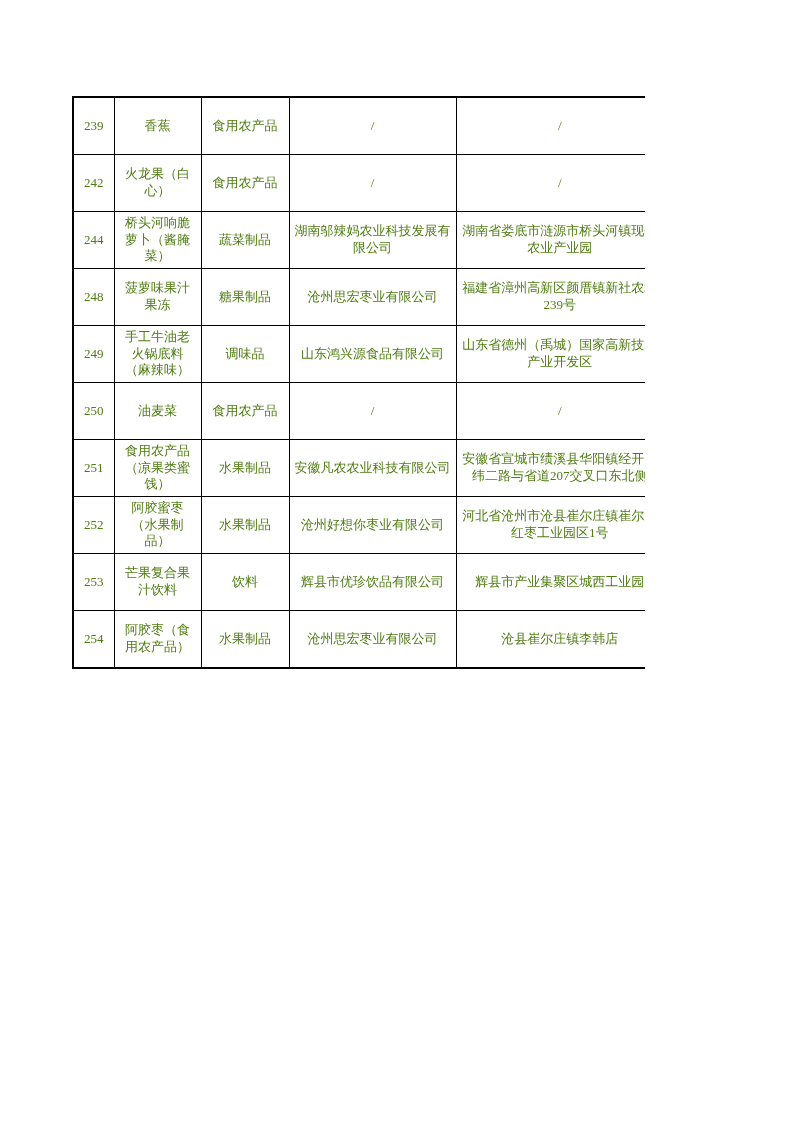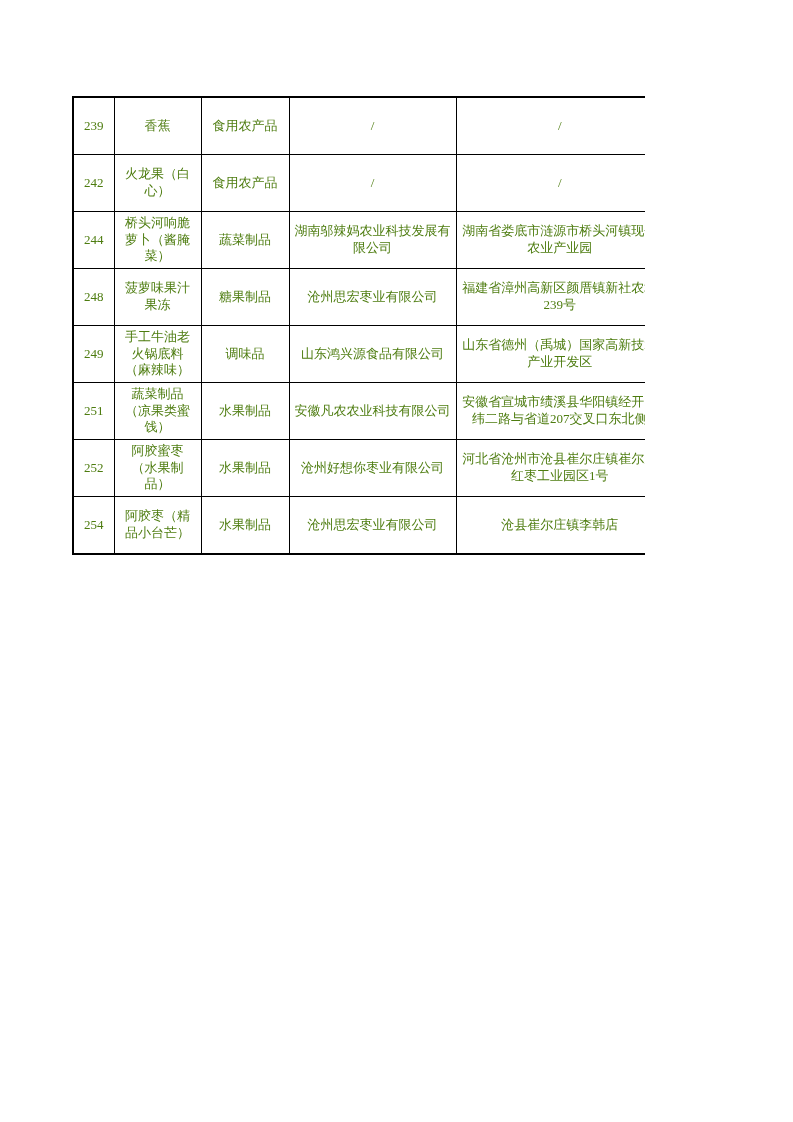--- a/index.html
+++ b/index.html
@@ -84,35 +84,49 @@
           <td>福建省漳州高新区颜厝镇新社农场239号</td>
         </tr>
         <tr>
           <td>249</td>
           <td>手工牛油老火锅底料（麻辣味）</td>
           <td>调味品</td>
           <td>山东鸿兴源食品有限公司</td>
           <td>山东省德州（禹城）国家高新技术产业开发区</td>
         </tr>
         <tr>
+          <td>250</td>
+          <td>油麦菜</td>
+          <td>食用农产品</td>
+          <td>/</td>
+          <td>/</td>
+        </tr>
+        <tr>
           <td>251</td>
-          <td>蔬菜制品（凉果类蜜饯）</td>
+          <td>食用农产品（凉果类蜜饯）</td>
           <td>水果制品</td>
           <td>安徽凡农农业科技有限公司</td>
           <td>安徽省宣城市绩溪县华阳镇经开区纬二路与省道207交叉口东北侧</td>
         </tr>
         <tr>
           <td>252</td>
           <td>阿胶蜜枣（水果制品）</td>
           <td>水果制品</td>
           <td>沧州好想你枣业有限公司</td>
           <td>河北省沧州市沧县崔尔庄镇崔尔庄红枣工业园区1号</td>
         </tr>
         <tr>
+          <td>253</td>
+          <td>芒果复合果汁饮料</td>
+          <td>饮料</td>
+          <td>辉县市优珍饮品有限公司</td>
+          <td>辉县市产业集聚区城西工业园</td>
+        </tr>
+        <tr>
           <td>254</td>
-          <td>阿胶枣（精品小台芒）</td>
+          <td>阿胶枣（食用农产品）</td>
           <td>水果制品</td>
           <td>沧州思宏枣业有限公司</td>
           <td>沧县崔尔庄镇李韩店</td>
         </tr>
       </tbody>
   </table>
 </div>
 
 </body></html>

